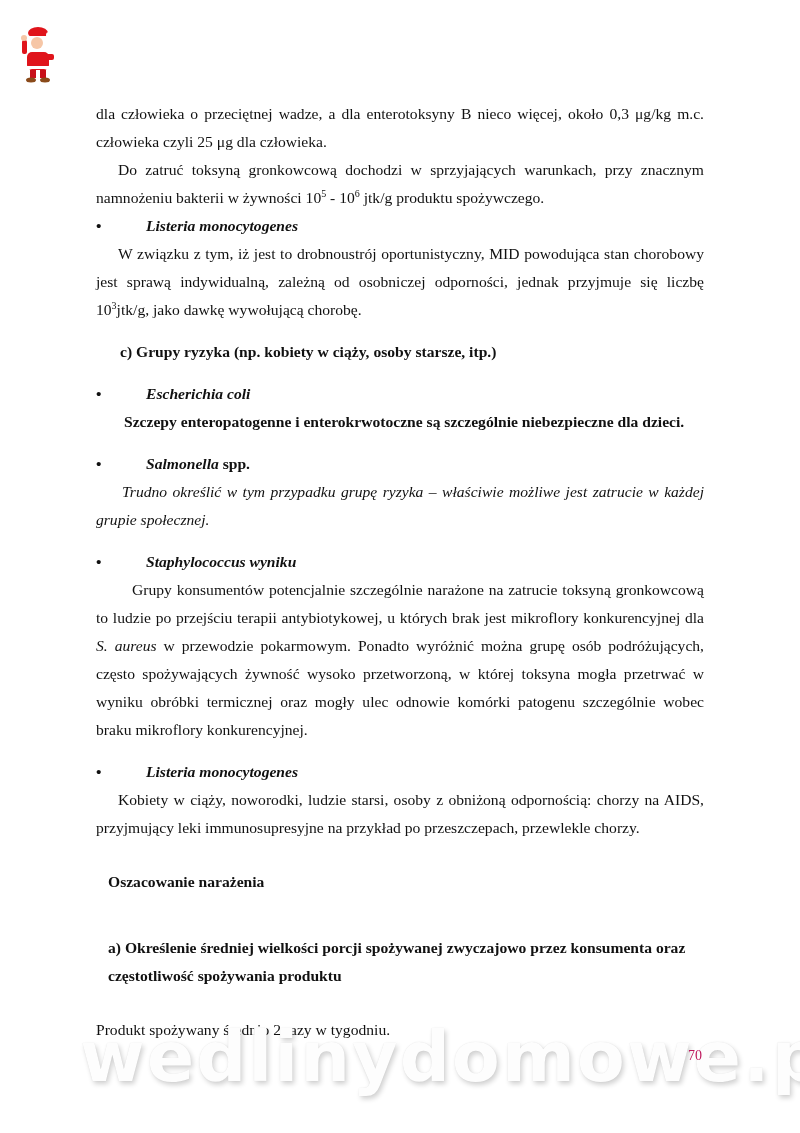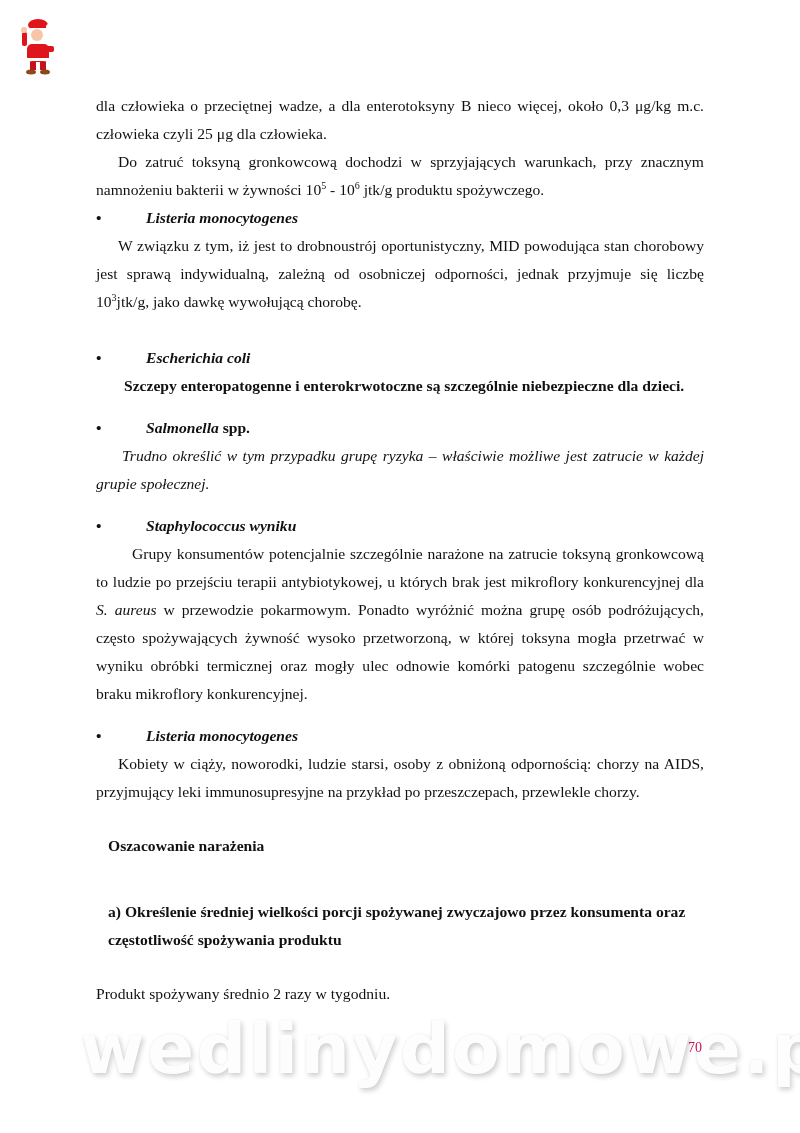--- a/index.html
+++ b/index.html
@@ -1,18 +1,18 @@
 <!DOCTYPE html>
 <html><head>
 <meta charset="utf-8">
 <style>
   html, body { margin:0; padding:0; background:#ffffff; }
   body { width:800px; height:1133px; position:relative; overflow:hidden;
          font-family:"Liberation Serif", "DejaVu Serif", serif; color:#111; }
-  .page { position:absolute; left:0; top:0; width:800px; height:985px; }
+  .page { position:absolute; left:0; top:8px; width:800px; height:985px; }
   .santa { position:absolute; left:12px; top:14px; width:46px; height:62px; }
   .body-text { position:absolute; left:96px; width:608px; top:92px; font-size:15.6px; line-height:28px; }
   .p { margin:0; text-align:justify; }
   .indent { text-indent:22px; }
   .bullet { margin:0; padding-left:24px; position:relative; font-weight:bold; font-style:italic; }
   .bullet .dot { position:absolute; left:0; top:0; font-style:normal; }
   .bullet .txt { padding-left:26px; }
   .bullet .normal { font-style:normal;text-align:right; }
   .head-c { margin:0; padding-left:24px; font-weight:bold; }
   .bold { font-weight:bold; margin:12px; }
@@ -51,20 +51,21 @@
   <div class="body-text">
 
     <p class="p">dla człowieka o przeciętnej wadze, a dla enterotoksyny B nieco więcej, około 0,3 μg/kg m.c. człowieka czyli 25 μg dla człowieka.</p>
 
     <p class="p indent"><span>Do zatruć toksyną gronkowcową dochodzi w sprzyjających warunkach, przy znacznym namnożeniu bakterii w żywności 10</span><sup>5</sup><span> - 10</span><sup>6</sup><span> jtk/g  produktu spożywczego.</span></p>
 
     <p class="bullet"><span class="dot">•</span><span class="txt">Listeria monocytogenes</span></p>
     <p class="p indent"><span>W związku z tym, iż jest to drobnoustrój oportunistyczny, MID powodująca stan chorobowy jest sprawą indywidualną, zależną od osobniczej odporności, jednak przyjmuje się liczbę 10</span><sup>3</sup><span>jtk/g, jako dawkę wywołującą chorobę.</span></p>
 
     <div class="gap"></div>
+    <p class="head-c">c)   Grupy ryzyka (np. kobiety w ciąży, osoby starsze, itp.)</p>
     <div class="gap"></div>
 
     <p class="bullet"><span class="dot">•</span><span class="txt">Escherichia coli</span></p>
     <p class="p" style="padding-left:28px;font-weight:bold;">Szczepy enteropatogenne i enterokrwotoczne są szczególnie niebezpieczne dla dzieci.</p>
     <div class="gap"></div>
 
     <p class="bullet"><span class="dot">•</span><span class="txt">Salmonella</span><span class="normal"> spp.</span></p>
     <p class="p indent" style="text-indent:26px;font-style:italic;">Trudno określić w tym przypadku grupę ryzyka – właściwie możliwe jest zatrucie w każdej grupie społecznej.</p>
     <div class="gap"></div>
 

